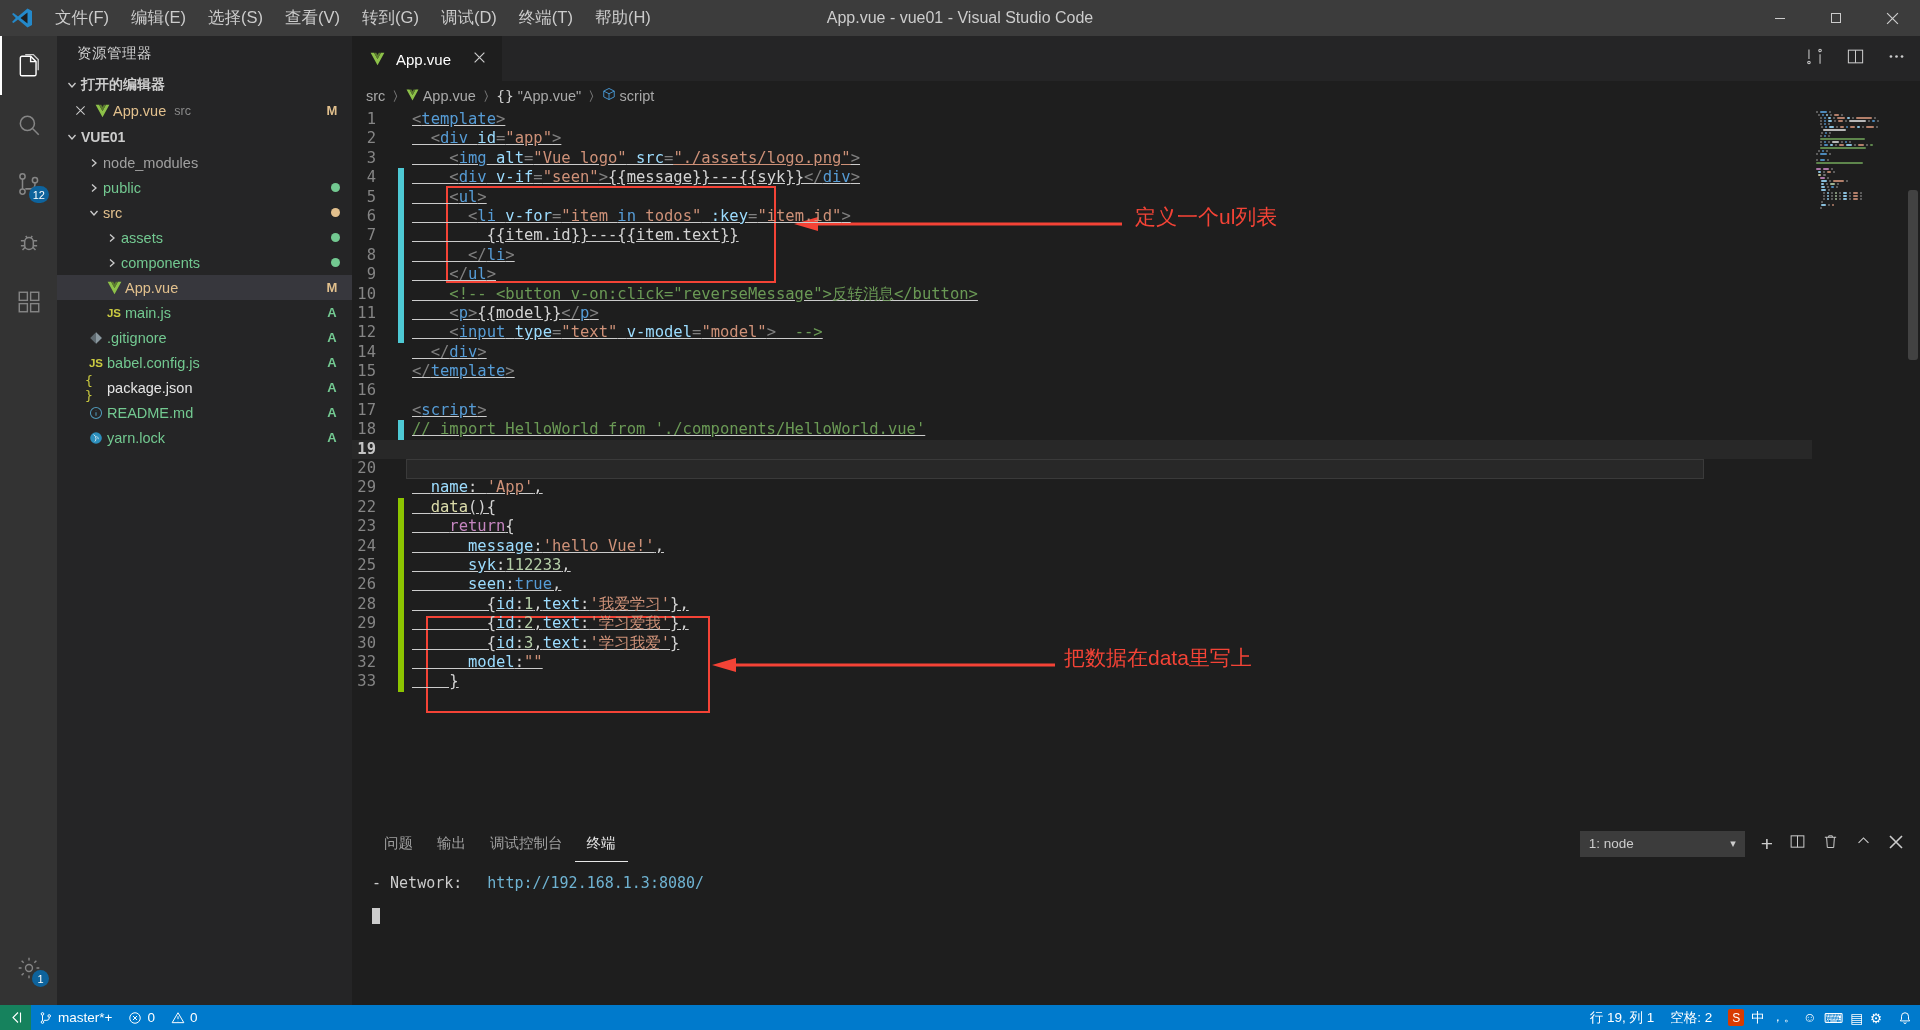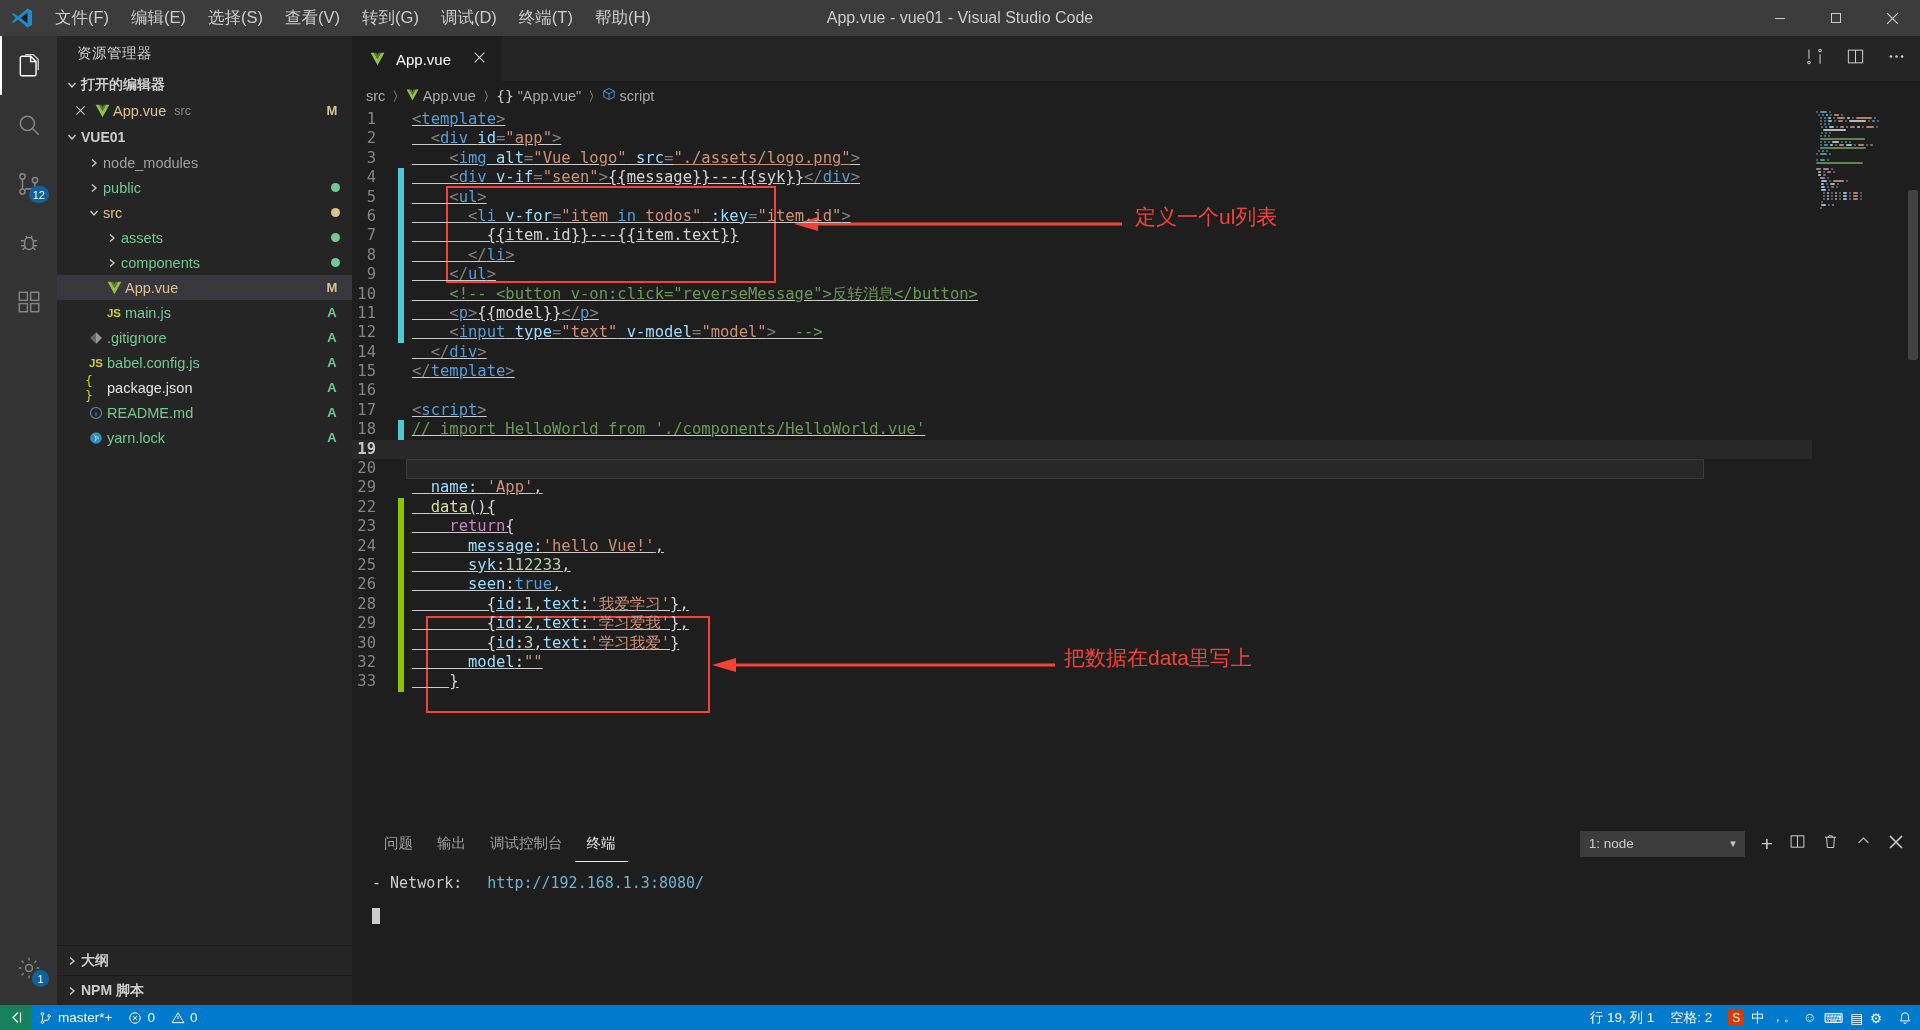--- a/index.html
+++ b/index.html
@@ -415,38 +415,20 @@
               <svg width="14" height="14" viewBox="0 0 24 24">
                 <circle cx="12" cy="12" r="10" fill="#2c8ebb"></circle>
                 <path d="M8 6 q4 3 4 7 q0 3 -2 5 M13 9 q3 2 3 5" stroke="#fff" stroke-width="1.3" fill="none"></path>
               </svg>
             </span>
             <span class="label" style="color: rgb(115, 201, 145);">yarn.lock</span>
             <span class="stat" style="color: rgb(115, 201, 145);">A</span>
           </div>
         </div>
 
-      <div class="sb-bottom">
-        <div class="sb-section-head">
-          <span class="chev">
-            <svg width="12" height="12" viewBox="0 0 12 12" fill="none" stroke="currentColor" stroke-width="1.3">
-                <path d="M4 2.5 L8 6 L4 9.5"></path>
-              </svg>
-          </span>
-          <span>大纲</span>
-        </div>
-        <div class="sb-section-head">
-          <span class="chev">
-            <svg width="12" height="12" viewBox="0 0 12 12" fill="none" stroke="currentColor" stroke-width="1.3">
-                <path d="M4 2.5 L8 6 L4 9.5"></path>
-              </svg>
-          </span>
-          <span>NPM 脚本</span>
-        </div>
-      </div>
     </div>
 
     <div class="editor-col">
 
       <div class="tabs-row">
         <div class="tab">
           <span class="ficon">
             <svg width="15" height="14" viewBox="0 0 24 22">
                 <path d="M1 1 H6.5 L12 11 L17.5 1 H23 L12 21 Z" fill="#8dc149"></path>
                 <path d="M6.5 1 H10 L12 4.6 L14 1 H17.5 L12 11 Z" fill="#5c7d2e"></path>

